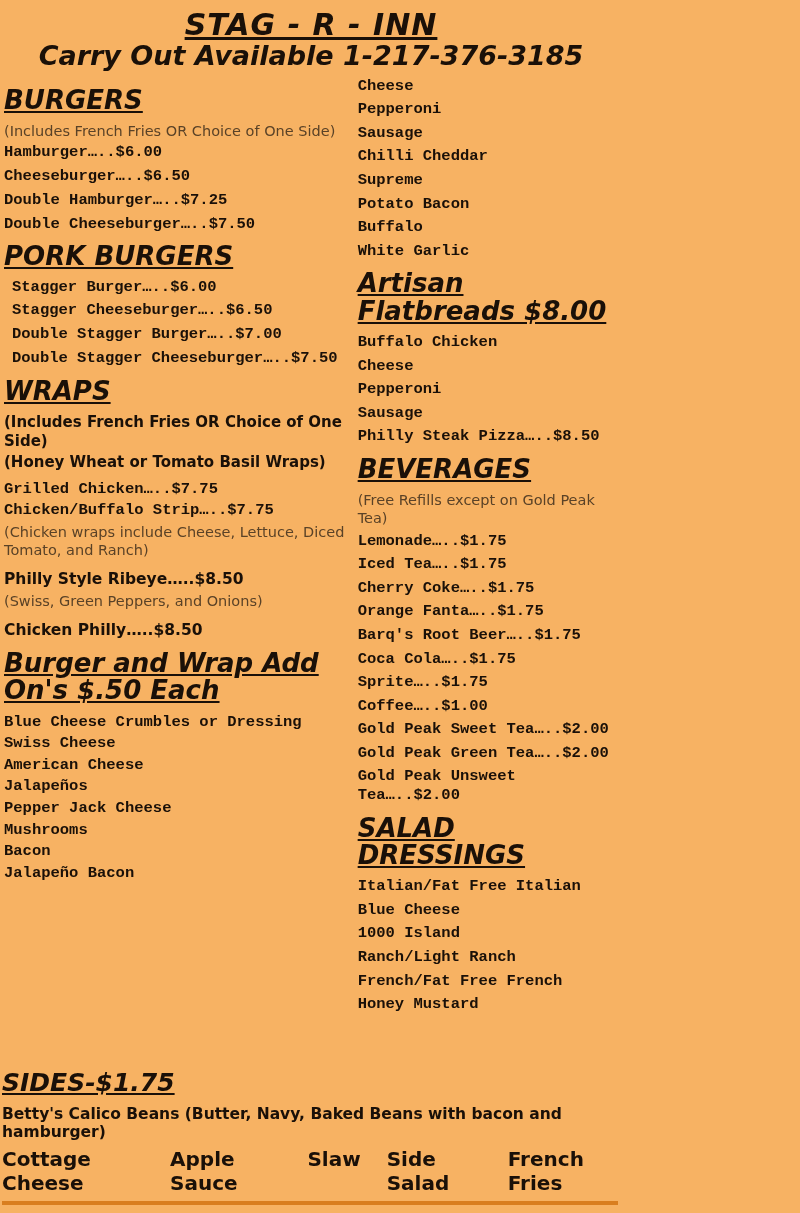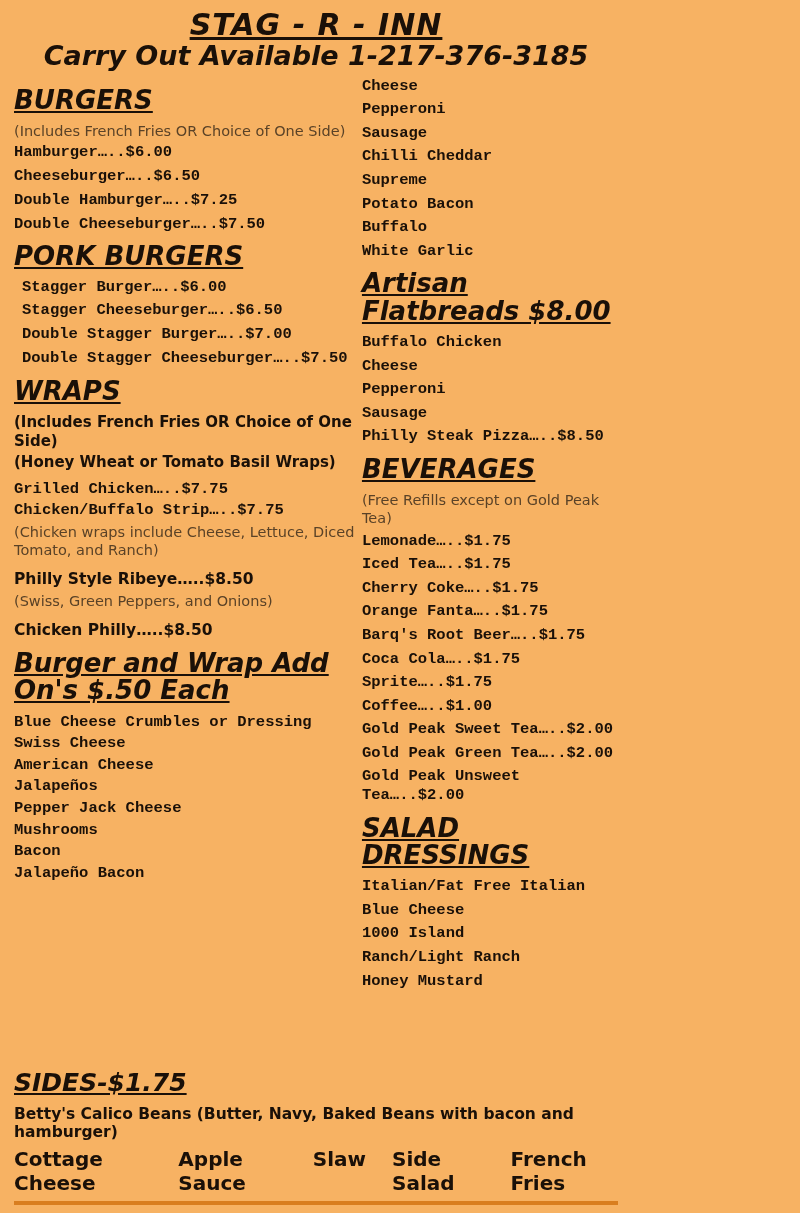--- a/index.html
+++ b/index.html
@@ -12,21 +12,21 @@
     background: #F7B263;
     font-family: "DejaVu Sans", sans-serif;
     color: #1a1008;
     overflow: hidden;
   }
   .page {
     position: relative;
     width: 632px;
     height: 1213px;
     box-sizing: border-box;
-    padding: 6px 14px 0 14px;
+    padding: 6px 14px 0 4px;
   }
   .header {
     text-align: center;
   }
   .title {
     font-family: "DejaVu Sans", sans-serif;
     font-style: italic;
     font-weight: bold;
     font-size: 30px;
     letter-spacing: 1px;
@@ -96,21 +96,21 @@
     line-height: 1.2;
   }
   .col-right .plain {
     margin-bottom: 5px;
   }
   .spacer {
     height: 8px;
   }
   .bottom {
     position: absolute;
-    left: 14px;
+    left: 2px;
     right: 14px;
     bottom: 8px;
     margin-top: 16px;
   }
   .sides-title {
     font-family: "DejaVu Sans", sans-serif;
     font-style: italic;
     font-weight: bold;
     font-size: 25px;
     text-decoration: underline;
@@ -252,20 +252,21 @@
         </ul>
       </section>
 
       <section>
         <h2 class="section">SALAD DRESSINGS</h2>
         <ul class="bare">
           <li class="plain">Italian/Fat Free Italian</li>
           <li class="plain">Blue Cheese</li>
           <li class="plain">1000 Island</li>
           <li class="plain">Ranch/Light Ranch</li>
+          <li class="plain">French/Fat Free French</li>
           <li class="plain">Honey Mustard</li>
         </ul>
       </section>
 
     </div>
   </div>
 
   <div class="bottom">
     <div class="sides-title">SIDES-$1.75</div>
     <div class="sides-line">Betty's Calico Beans (Butter, Navy, Baked Beans with bacon and hamburger)</div>

